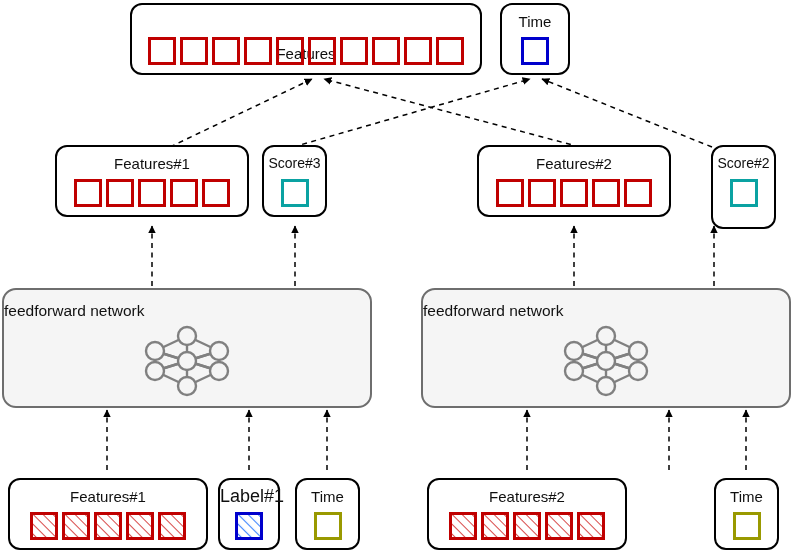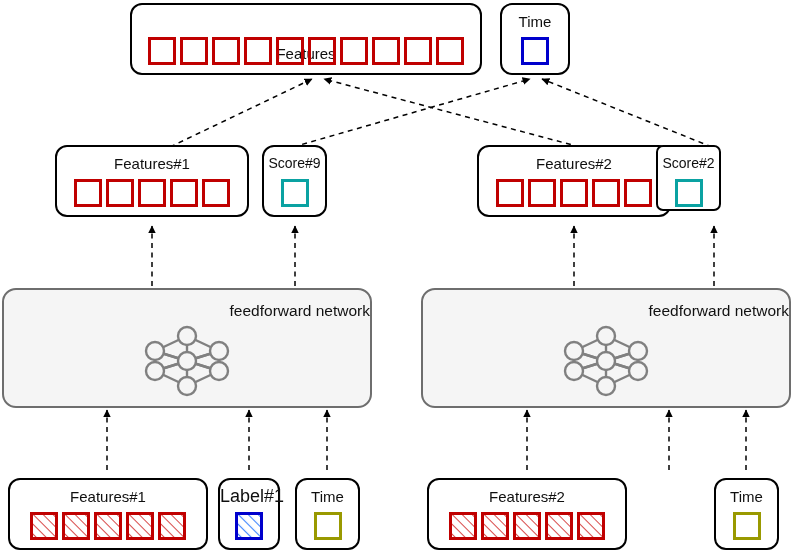--- a/index.html
+++ b/index.html
@@ -10,21 +10,21 @@
   #edges{z-index:1;}
   .node{position:absolute;z-index:2;box-sizing:border-box;background:#ffffff;
         border:2.5px solid #000000;border-radius:12px;}
   .node .title{position:absolute;left:0;right:0;text-align:center;
         color:#0f0f0f;font-size:15px;line-height:17px;white-space:nowrap;}
   .cells{position:absolute;left:0;right:0;display:flex;justify-content:center;
         align-items:center;gap:4px;}
   .cell{box-sizing:border-box;background:transparent;}
   .ff{position:absolute;z-index:2;box-sizing:border-box;background:#f5f5f5;
       border:2px solid #6e6e6e;border-radius:14px;}
-  .ff .title{position:absolute;left:0;right:0;top:12px;text-align:right;
+  .ff .title{position:absolute;left:0;right:0;top:12px;text-align:left;
       color:#111;font-size:15.5px;}
   .ff .nn{position:absolute;left:50%;transform:translateX(-50%);top:34px;}
 </style>
 </head>
 <body>
 
 <div id="stage">
 
   <svg class="layer" id="edges" viewBox="0 0 793 554">
     <defs>
@@ -87,38 +87,38 @@
     <div class="cells" style="top:32px;height:28px;">
         <span class="cell" style="width: 28px; height: 28px; border: 3px solid rgb(192, 0, 0); box-sizing: border-box;"></span>
         <span class="cell" style="width: 28px; height: 28px; border: 3px solid rgb(192, 0, 0); box-sizing: border-box;"></span>
         <span class="cell" style="width: 28px; height: 28px; border: 3px solid rgb(192, 0, 0); box-sizing: border-box;"></span>
         <span class="cell" style="width: 28px; height: 28px; border: 3px solid rgb(192, 0, 0); box-sizing: border-box;"></span>
         <span class="cell" style="width: 28px; height: 28px; border: 3px solid rgb(192, 0, 0); box-sizing: border-box;"></span>
       </div>
   </div>
 
   <div class="node" style="left:262px;top:145px;width:65px;height:72px;">
-    <div class="title" style="top:8px;font-size:14px;">Score#9</div>
+    <div class="title" style="top:8px;font-size:14px;">Score#3</div>
     <div class="cells" style="top:32px;height:28px;">
         <span class="cell" style="width: 28px; height: 28px; border: 3px solid rgb(10, 162, 162); box-sizing: border-box;"></span>
       </div>
   </div>
 
   <div class="node" style="left:477px;top:145px;width:194px;height:72px;">
     <div class="title" style="top:8px;">Features#2</div>
     <div class="cells" style="top:32px;height:28px;">
         <span class="cell" style="width: 28px; height: 28px; border: 3px solid rgb(192, 0, 0); box-sizing: border-box;"></span>
         <span class="cell" style="width: 28px; height: 28px; border: 3px solid rgb(192, 0, 0); box-sizing: border-box;"></span>
         <span class="cell" style="width: 28px; height: 28px; border: 3px solid rgb(192, 0, 0); box-sizing: border-box;"></span>
         <span class="cell" style="width: 28px; height: 28px; border: 3px solid rgb(192, 0, 0); box-sizing: border-box;"></span>
         <span class="cell" style="width: 28px; height: 28px; border: 3px solid rgb(192, 0, 0); box-sizing: border-box;"></span>
       </div>
   </div>
 
-  <div class="node" style="left:656px;top:145px;width:65px;height:66px;border-radius:7px;">
+  <div class="node" style="left:711px;top:145px;width:65px;height:84px;">
     <div class="title" style="top:8px;font-size:14px;">Score#2</div>
     <div class="cells" style="top:32px;height:28px;">
         <span class="cell" style="width: 28px; height: 28px; border: 3px solid rgb(10, 162, 162); box-sizing: border-box;"></span>
       </div>
   </div>
 
   <div class="ff" style="left:2px;top:288px;width:370px;height:120px;">
     <div class="title">feedforward network</div>
     <div class="nn">
       <svg width="96" height="74" viewBox="0 0 96 74">

